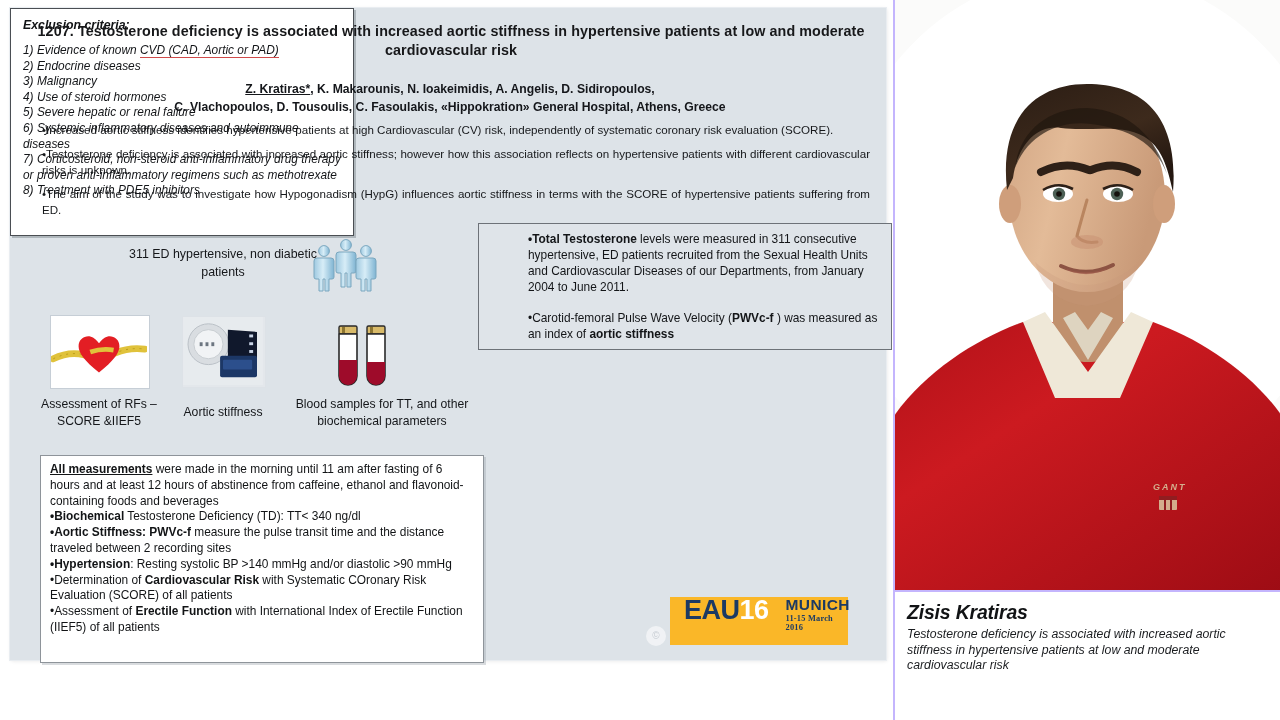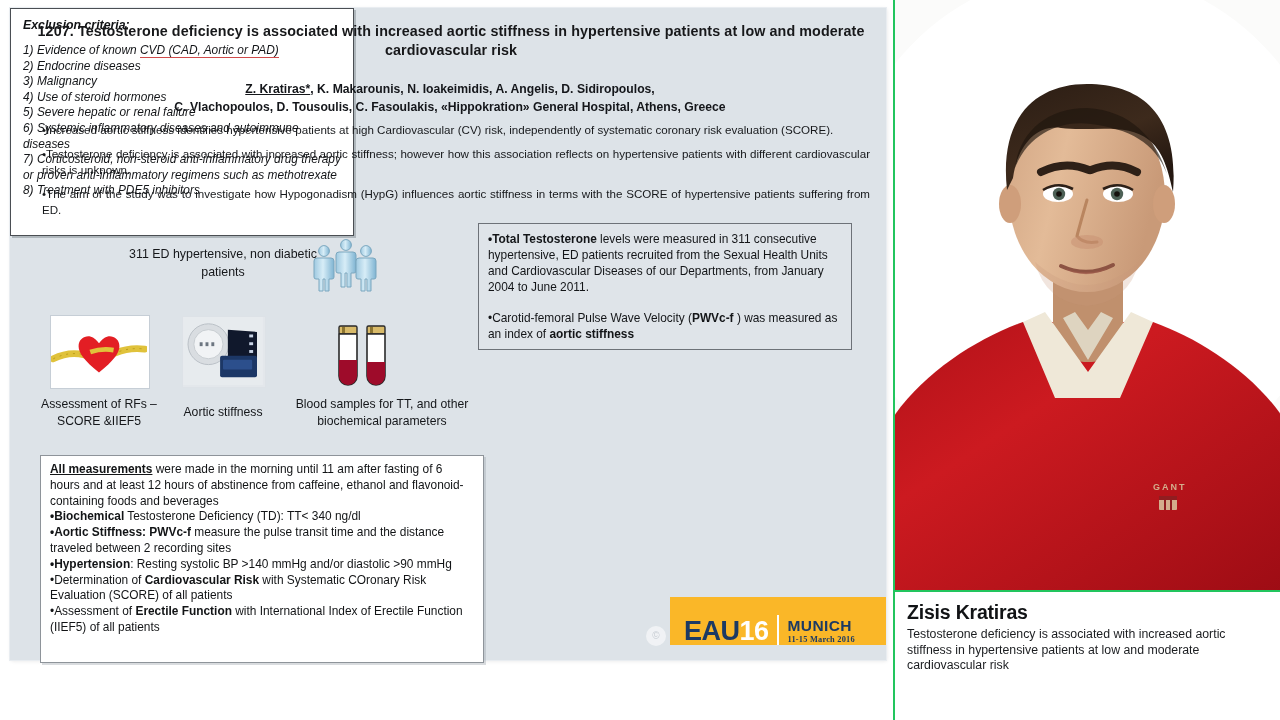--- a/index.html
+++ b/index.html
@@ -64,21 +64,21 @@
   }
   .cap-1 { left:20px;  top:388px; width:138px; }
   .cap-2 { left:160px; top:396px; width:106px; }
   .cap-3 { left:272px; top:388px; width:200px; }
 
   
   .box {
     position:absolute; background:#dfe4e9;
     border:1px solid #6d7278;
   }
-  .box-total { left:468px; top:215px; width:372px; height:125px; }
+  .box-total { left:468px; top:215px; width:372px; height:125px;padding-left:40px; }
   .box-total .inner { padding:7px 9px 0 9px; }
   .box-total p { margin:0; font-size:11.9px; line-height:16px; color:#131518; }
   .box-total p.second { margin-top:15px; }
 
   .box-excl {
     left:496px; top:347px; width:342px; height:226px;
     background:#ffffff; border:1px solid #4a4e53;
     box-shadow: 2px 2px 0 rgba(120,128,136,.45);
   }
   .box-excl .inner { padding:9px 12px 0 12px;font-style:italic; }
@@ -95,22 +95,22 @@
     background:#ffffff; border:1px solid #8e949a;
     box-shadow: 2px 2px 0 rgba(150,158,166,.35);
   }
   .box-methods .inner { padding:6px 8px 0 9px; }
   .box-methods p { margin:0; font-size:11.9px; line-height:15.8px; color:#121416; }
   .u { text-decoration: underline; }
   b { font-weight:bold; }
 
   
   .eau-logo {
-    position:absolute; left:660px; top:589px; width:216px; height:48px;
-    background:#fab728; display:flex; align-items:flex-end;
+    position:absolute; left:660px; top:589px; width:178px; height:48px;
+    background:#fab728; display:flex; align-items:flex-start;
   }
   .eau-left {
     padding-left:14px; font-weight:bold; font-size:27px; letter-spacing:-0.5px;
     line-height:1;
   }
   .eau-left .eau { color:#1c3a63; }
   .eau-left .yr  { color:#ffffff; }
   .eau-div { width:2px; height:30px; background:#ffffff; margin:0 9px 0 8px; }
   .eau-right { line-height:1.05; }
   .eau-city { color:#1c3a63; font-size:15.5px; font-weight:600; letter-spacing:.4px;}
@@ -118,21 +118,22 @@
 
   .watermark {
     position:absolute; left:636px; top:618px; width:20px; height:20px;
     border-radius:50%; background:rgba(255,255,255,.55); color:#c8ced4;
     font-size:10px; text-align:center; line-height:20px;
   }
 
   
   .video-panel {
     position:absolute; left:893px; top:0; width:387px; height:720px;
-    background:#22c55e;
+    background:#c4b5fd;
+    font-style:italic;
   }
   .video-frame {
     position:absolute; left:2px; top:0; width:385px; height:590px;
     background:#fdfdfd; overflow:hidden;
   }
   .vignette {
     position:absolute; inset:0;
     background:
       radial-gradient(120% 90% at 50% 35%, #ffffff 55%, #f2f1ef 80%, #e8e6e3 100%);
   }

